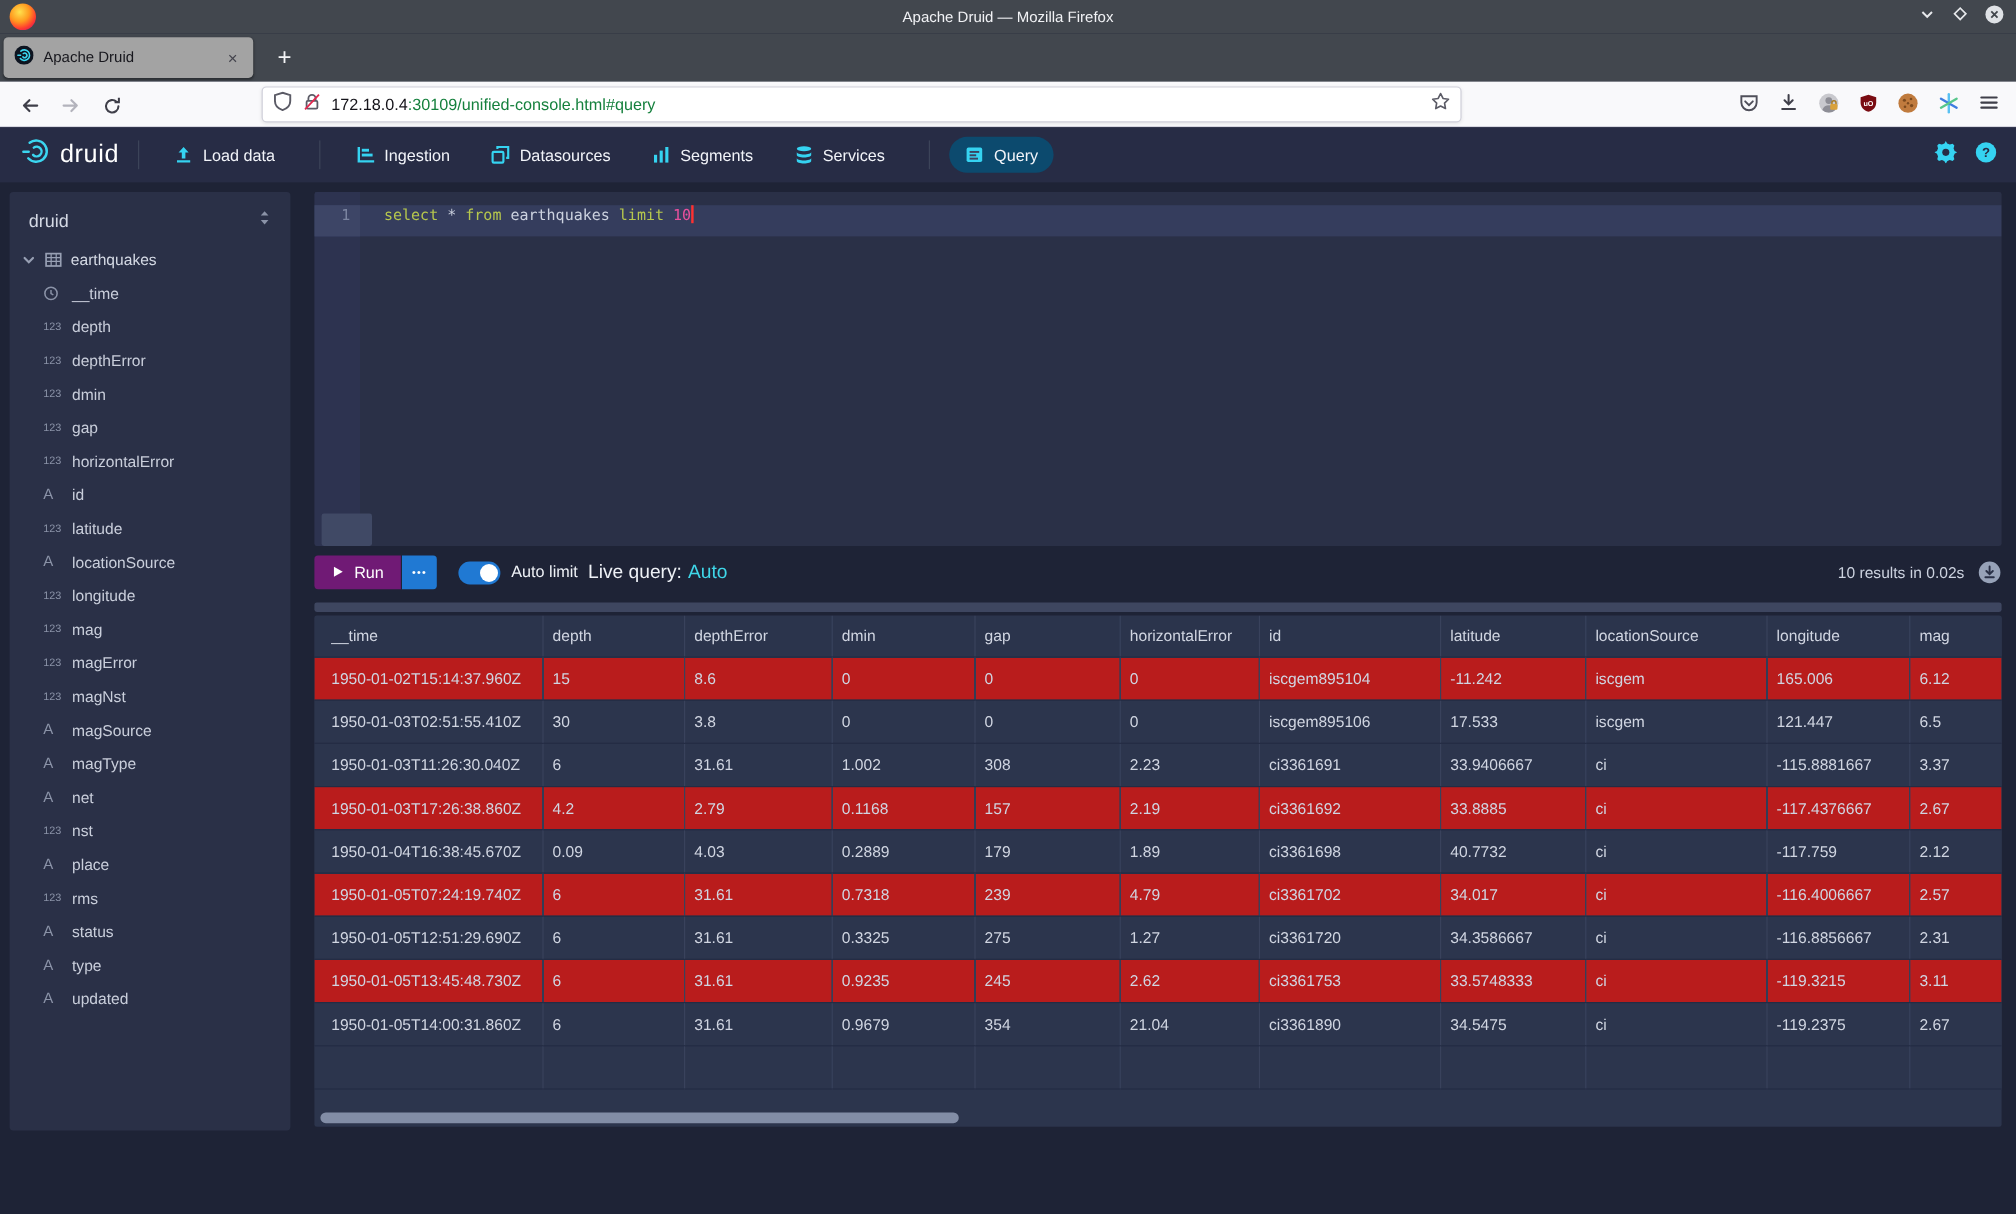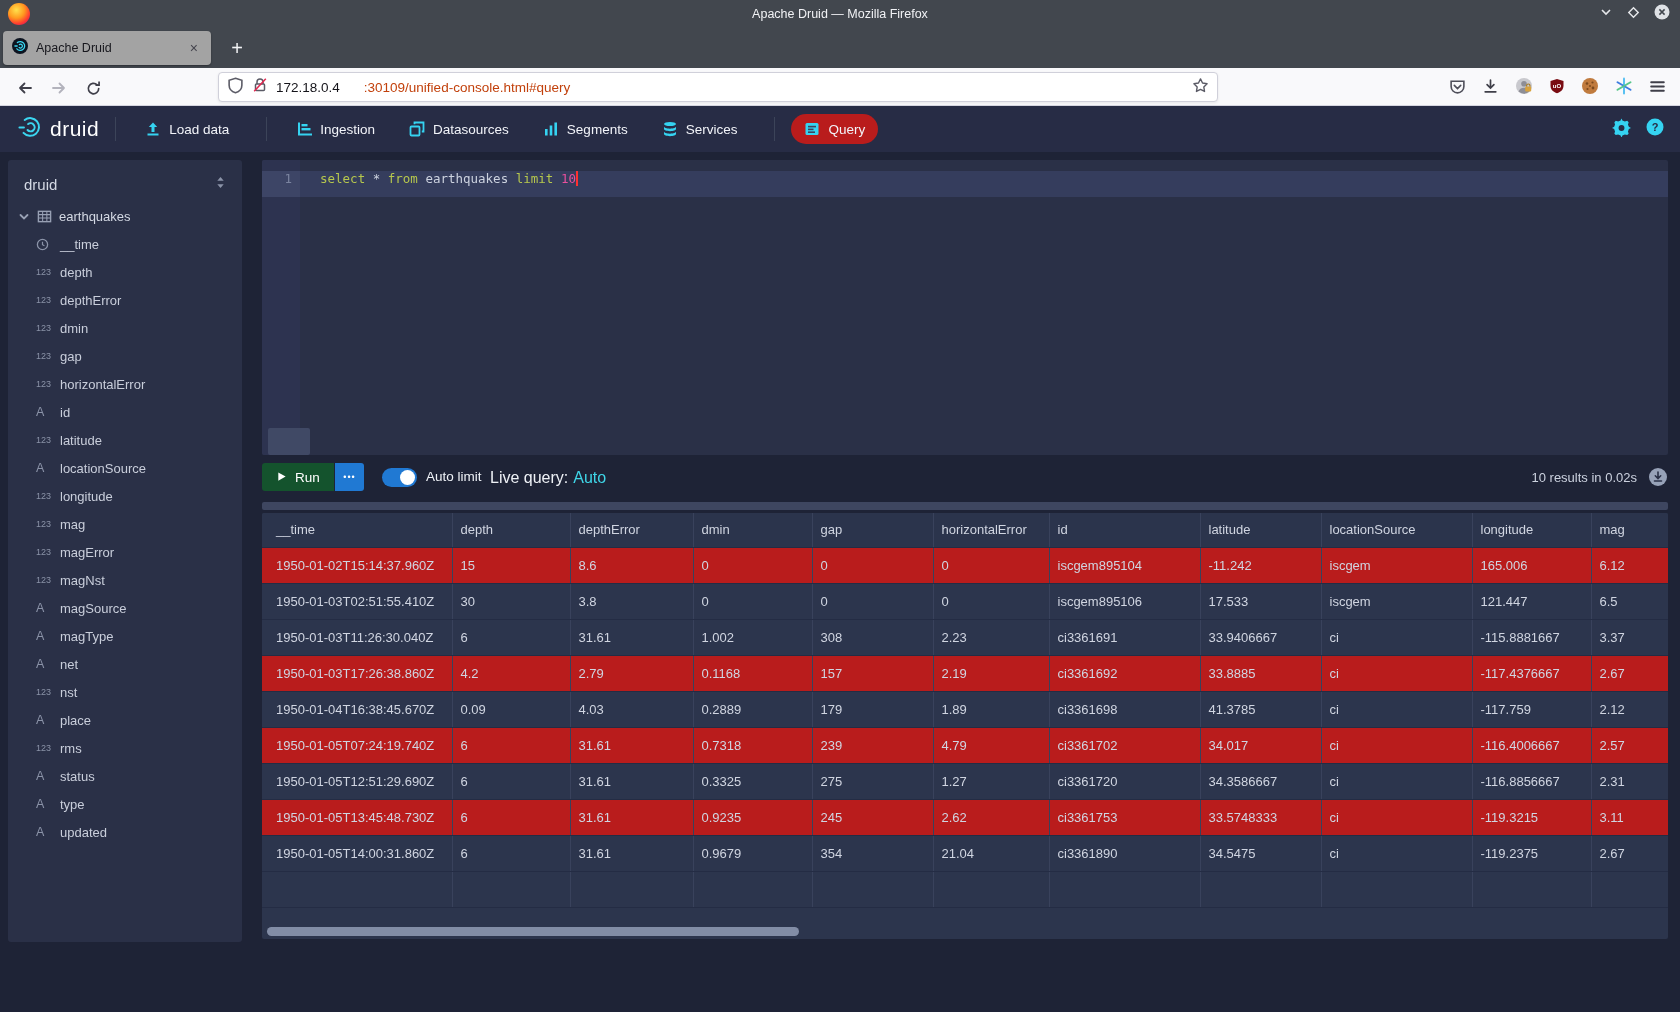--- a/index.html
+++ b/index.html
@@ -23,33 +23,33 @@
   .newtab { position:absolute; left:222px; top:6px; width:30px; height:28px; color:#f3f4f6; font-size:20px;
             display:flex; align-items:center; justify-content:center; border-radius:4px; }
 
   .toolbar { position:absolute; left:0; top:68px; width:1680px; height:38px; background:#f9f9fb;
              border-bottom:1px solid #d6d6e0; }
   .nav-btn { position:absolute; top:7px; width:26px; height:26px; display:flex; align-items:center; justify-content:center; border-radius:4px; }
   .urlbar { position:absolute; left:218px; top:4px; width:1000px; height:30px; background:#ffffff;
             border:1px solid #d0d0da; border-radius:4px; display:flex; align-items:center; padding:0 8px;
             box-shadow:0 1px 3px rgba(0,0,0,.08); }
   .url-text { flex:1; margin-left:8px; font-size:13.5px; color:#15141a; white-space:nowrap; overflow:hidden; }
-  .url-text .dim { color:#c2410c;padding-left:24px; }
+  .url-text .dim { color:#15803d; }
   .tb-right { position:absolute; right:14px; top:7px; display:flex; align-items:center; gap:16px; height:26px; }
 
   
   .dheader { position:absolute; left:0; top:106px; width:1680px; height:46px; background:#272c45;
              display:flex; align-items:center; color:#f2f4f9; }
   .brand { display:flex; align-items:center; gap:7px; margin-left:16px; }
   .brand-word { font-size:21px; font-weight:400; letter-spacing:.5px; color:#ffffff; }
   .nav-sep { width:1px; height:24px; background:#3c4459; margin:0 16px; }
   .dnav { display:flex; align-items:center; }
   .nav-item { display:flex; align-items:center; gap:8px; padding:7px 13px; margin-right:8px; font-size:13.5px;
               color:#f2f4f9; border-radius:16px; cursor:default; }
-  .nav-item.active { background:#b91c1c; }
+  .nav-item.active { background:#0c4a6e; }
   .nav-ic { color:#35d3f1; display:flex; align-items:center; }
   .dheader-right { position:absolute; right:16px; display:flex; align-items:center; gap:15px; color:#35d3f1; }
 
   
   .sidebar { position:absolute; left:8px; top:160px; width:234px; height:782px; background:#2a3047;
              border-radius:3px; color:#ccd1de; overflow:hidden; }
   .schema-row { display:flex; align-items:center; justify-content:space-between; padding:15px 16px 10px 16px; }
   .schema-name { font-size:15px; color:#d4d9e4; }
   .tree-table { display:flex; align-items:center; gap:7px; padding:6px 0 6px 10px; font-size:13px; color:#d4d9e4; }
   .tree-ic { color:#98a0b4; display:flex; align-items:center; }
@@ -66,21 +66,21 @@
                color:#7b84a0; font:12.5px "DejaVu Sans Mono", monospace; }
   .ed-code { position:absolute; left:58px; top:11px; height:26px; line-height:26px; white-space:pre;
              font:12.5px "DejaVu Sans Mono", monospace; color:#ccd2df; }
   .tok-keyword { color:#b6c74d; } .tok-plain { color:#ccd2df; } .tok-operator { color:#ccd2df; }
   .tok-number { color:#e8509d; }
   .caret { display:inline-block; width:2px; height:15px; background:#ff3130; vertical-align:-3px; }
   .ed-corner { position:absolute; left:6px; top:268px; width:42px; height:27px; background:#404965; border-radius:2px; }
 
   
   .runbar { position:absolute; left:262px; top:463px; width:1406px; height:28px; }
-  .btn-run { position:absolute; left:0; top:0; width:72px; height:28px; background:#14532d; border-radius:3px 0 0 3px;
+  .btn-run { position:absolute; left:0; top:0; width:72px; height:28px; background:#701a75; border-radius:3px 0 0 3px;
              display:flex; align-items:center; justify-content:center; gap:8px; color:#fff; font-size:13.5px; }
   .btn-more { position:absolute; left:73px; top:0; width:29px; height:28px; background:#2079d3; border-radius:0 3px 3px 0;
               display:flex; align-items:center; justify-content:center; color:#fff; font-size:9px; letter-spacing:1px; }
   .switch { position:absolute; left:120px; top:5px; width:35px; height:19px; background:#2079d3; border-radius:10px; }
   .switch .knob { position:absolute; right:2px; top:2px; width:15px; height:15px; background:#fff; border-radius:50%; }
   .lbl-autolimit { position:absolute; left:164px; top:6px; font-size:13.5px; color:#eef1f6; }
   .lbl-livequery { position:absolute; left:228px; top:6px; font-size:16px; color:#eef1f6; }
   .lbl-livequery .val { color:#3fd6e8; margin-left:5px; }
   .run-right { position:absolute; right:0; top:0; height:28px; display:flex; align-items:center; gap:11px; }
   .results-summary { font-size:13px; color:#ccd2df; }
@@ -537,21 +537,21 @@
             <td>2.67</td>
           </tr>
           <tr class="even">
             <td>1950-01-04T16:38:45.670Z</td>
             <td>0.09</td>
             <td>4.03</td>
             <td>0.2889</td>
             <td>179</td>
             <td>1.89</td>
             <td>ci3361698</td>
-            <td>41.3785</td>
+            <td>40.7732</td>
             <td>ci</td>
             <td>-117.759</td>
             <td>2.12</td>
           </tr>
           <tr class="odd">
             <td>1950-01-05T07:24:19.740Z</td>
             <td>6</td>
             <td>31.61</td>
             <td>0.7318</td>
             <td>239</td>

